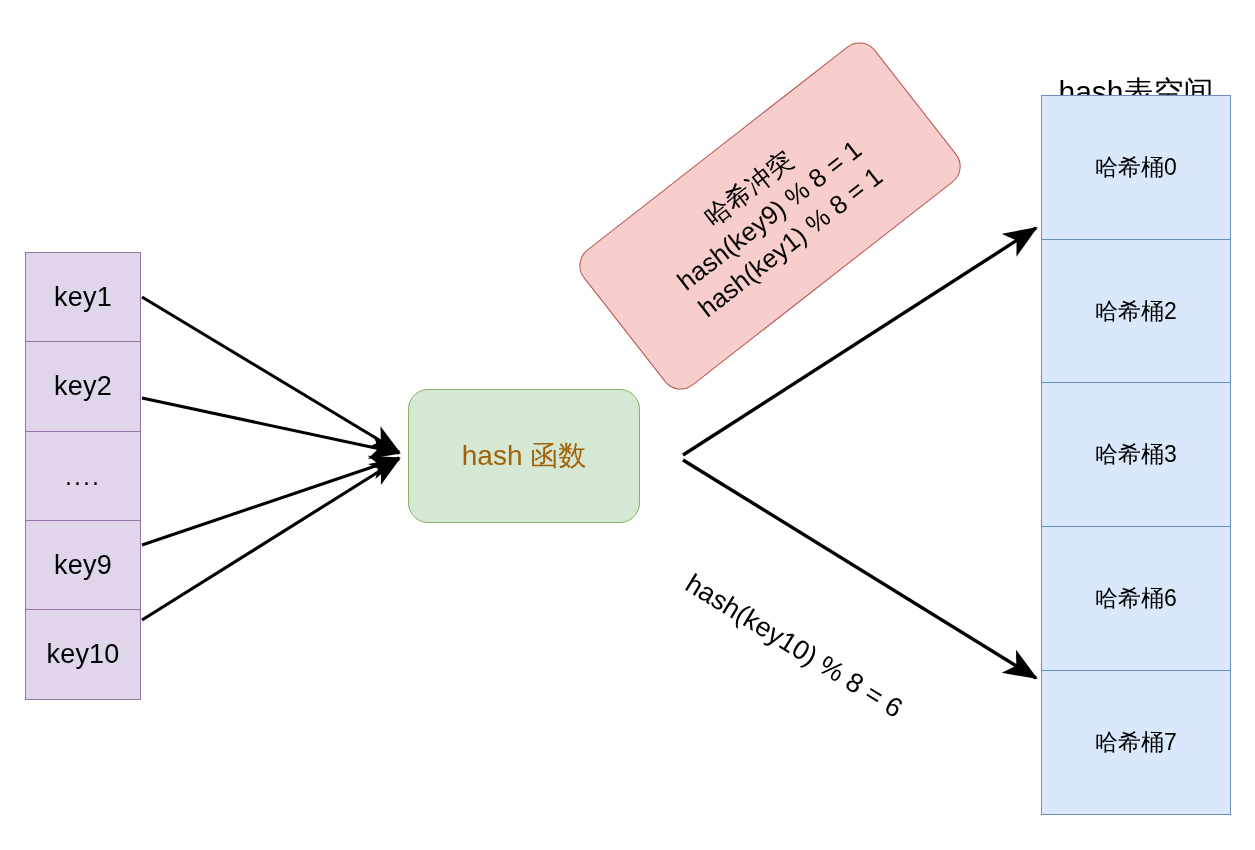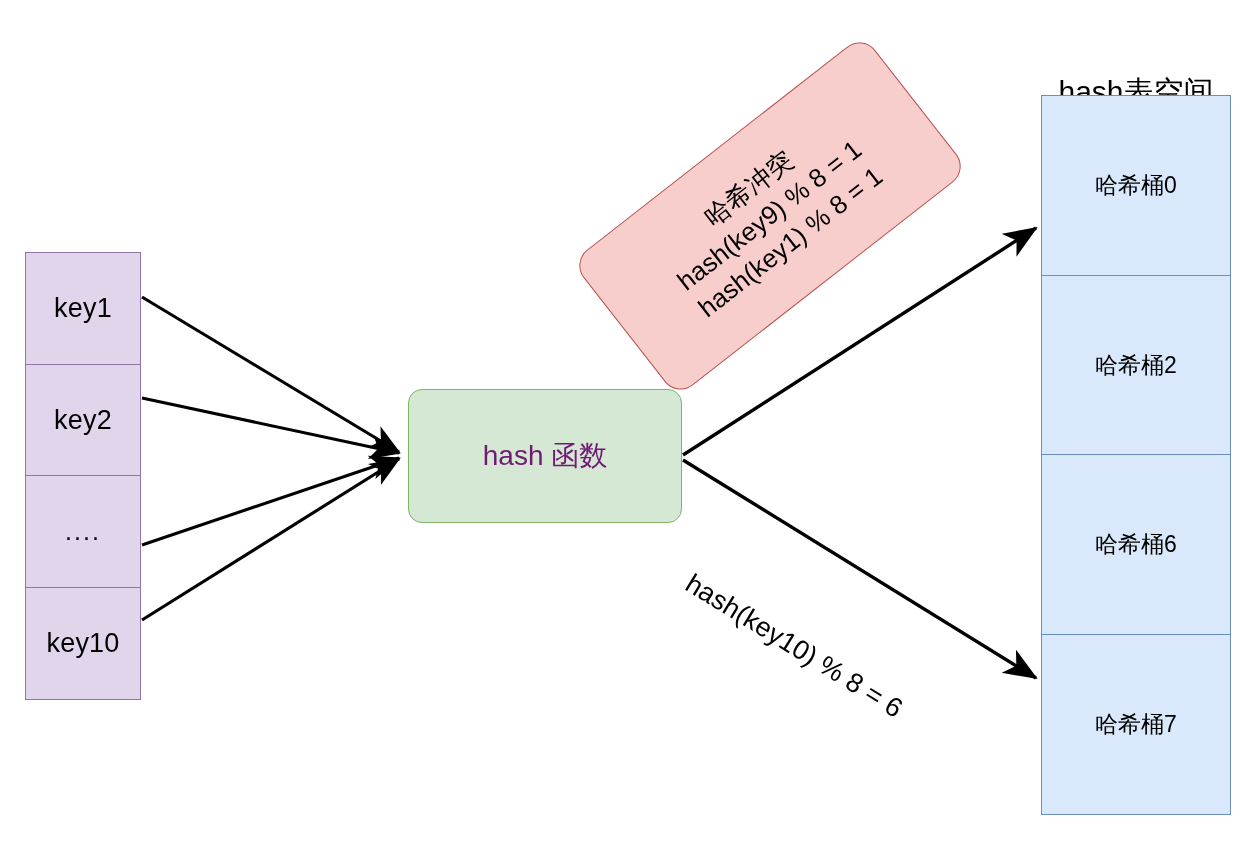--- a/index.html
+++ b/index.html
@@ -53,31 +53,31 @@
     letter-spacing: 0.2px;
   }
   .key-cell:first-child { margin-top: 0; text-align: center; }
   .key-cell.ellipsis { font-size: 25px; letter-spacing: 2px; }
 
   
   #hash-func {
     position: absolute;
     left: 408px;
     top: 389px;
-    width: 274px;
+    width: 232px;
     height: 134px;
     box-sizing: border-box;
     background: #d5e8d4;
     border: 1.6px solid #82b366;
-    border-radius: 14px;
+    border-radius: 20px;
     display: flex;
     align-items: center;
     justify-content: center;
     font-size: 28px;
-    color: #701a75;
+    color: #a16207;
   }
 
   
   #collision-callout {
     position: absolute;
     left: 585px;
     top: 130px;
     width: 370px;
     height: 172px;
     box-sizing: border-box;
@@ -170,37 +170,39 @@
 
     <line x1="683" y1="455" x2="1036" y2="228" stroke="#000000" stroke-width="3.4" marker-end="url(#arrowhead)"></line>
 
     <line x1="683" y1="460" x2="1036" y2="678" stroke="#000000" stroke-width="3.4" marker-end="url(#arrowhead)"></line>
   </svg>
 
   <div id="key-column">
     <div class="key-cell">key1</div>
     <div class="key-cell">key2</div>
     <div class="key-cell ellipsis">....</div>
+    <div class="key-cell">key9</div>
     <div class="key-cell">key10</div>
   </div>
 
   <div id="hash-func">
     <span>hash 函数</span>
   </div>
 
   <div id="collision-callout">
     <div class="line">哈希冲突</div>
     <div class="line">hash(key9) % 8 = 1</div>
     <div class="line">hash(key1) % 8 = 1</div>
   </div>
 
   <div id="edge-label-key10">hash(key10) % 8 = 6</div>
 
   <div id="table-title">hash表空间</div>
 
   <div id="hash-table">
     <div class="bucket-cell">哈希桶0</div>
     <div class="bucket-cell">哈希桶2</div>
+    <div class="bucket-cell">哈希桶3</div>
     <div class="bucket-cell">哈希桶6</div>
     <div class="bucket-cell">哈希桶7</div>
   </div>
 
 </div>
 
 </body></html>

